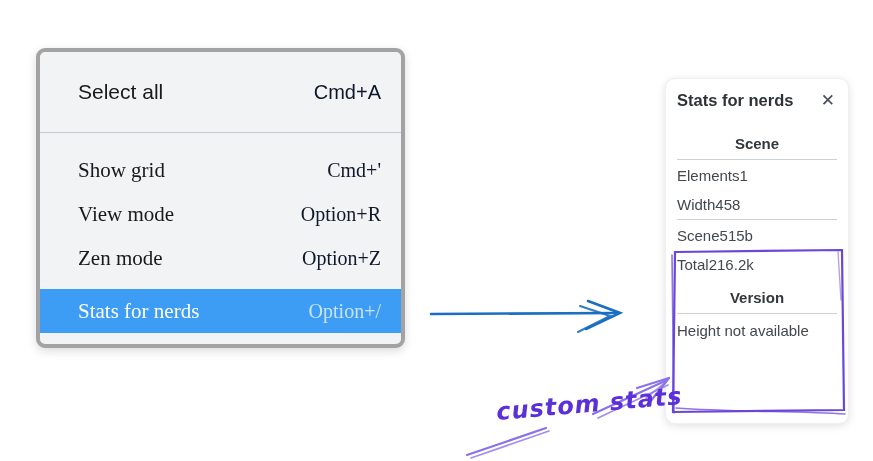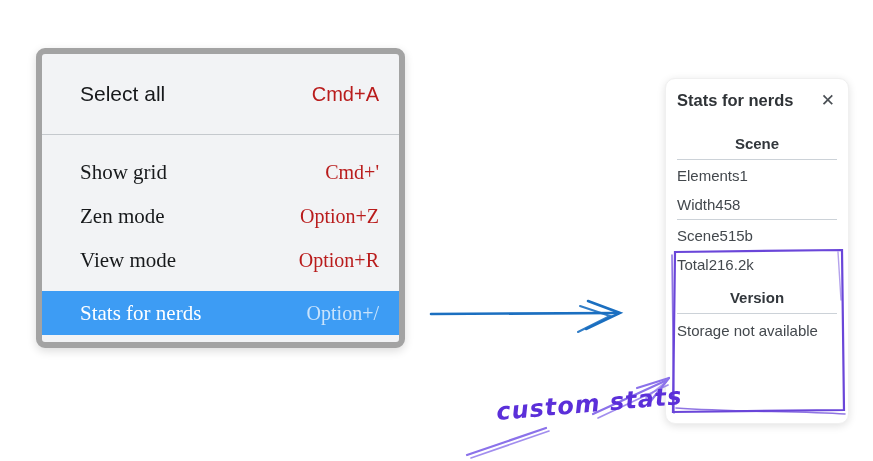--- a/index.html
+++ b/index.html
@@ -12,35 +12,35 @@
     width:873px; height:461px;
     background:#ffffff;
     overflow:hidden;
   }
 
   
   .context-menu {
     position:absolute; left:36px; top:48px;
     width:369px; height:300px;
     background:#f2f3f5;
-    border:6px solid #a3a3a3;
+    border:4px solid #a3a3a3;
     border-radius:9px;
     box-shadow:0 3px 10px rgba(0,0,0,.14);
     display:flex; flex-direction:column;
     overflow:hidden;
   }
   .menu-item {
     display:flex; justify-content:space-between; align-items:center;
     padding:0 20px 0 38px;
     font-size:21px; color:#17191b;
     flex:none;
     cursor:default;
   }
   .menu-item .shortcut {
-    font-size:20px; color:#b91c1c;
+    font-size:20px; color:#0f172a;
   }
   .menu-item.first { height:80px; }
   .menu-divider { height:1px; background:#c5c9cd; flex:none; }
   .menu-group { padding-top:15px; display:flex; flex-direction:column;font-family:Liberation Serif, serif; }
   .menu-item.std { height:44px; }
   .menu-item.selected {
     height:44px; margin-top:9px;
     background:#3d9cf4; color:#ffffff;
   }
   .menu-item.selected .shortcut { color:rgba(255,255,255,.72); }
@@ -102,26 +102,26 @@
       <span>Select all</span>
       <span class="shortcut">Cmd+A</span>
     </div>
     <div class="menu-divider"></div>
     <div class="menu-group">
       <div class="menu-item std">
         <span>Show grid</span>
         <span class="shortcut">Cmd+'</span>
       </div>
       <div class="menu-item std">
+        <span>View mode</span>
+        <span class="shortcut">Option+R</span>
+      </div>
+      <div class="menu-item std">
         <span>Zen mode</span>
         <span class="shortcut">Option+Z</span>
-      </div>
-      <div class="menu-item std">
-        <span>View mode</span>
-        <span class="shortcut">Option+R</span>
       </div>
       <div class="menu-item selected">
         <span>Stats for nerds</span>
         <span class="shortcut">Option+/</span>
       </div>
     </div>
   </div>
 
   <div class="stats-panel">
     <div class="panel-header">
@@ -145,21 +145,21 @@
       <span>Scene</span>
       <span>515b</span>
     </div>
     <div class="stat-row">
       <span>Total</span>
       <span>216.2k</span>
     </div>
 
     <div class="section-heading">Version</div>
     <hr class="section-rule">
-    <div class="version-note">Storage not available</div>
+    <div class="version-note">Height not available</div>
   </div>
 
   <svg class="overlay" viewBox="0 0 873 461">
 
     <g stroke="#1b6fc0" stroke-width="2.6" fill="none" stroke-linecap="round">
       <path d="M431 314 L616 313"></path>
       <path d="M588 301 L620 313 L586 329"></path>
       <path d="M580 306 L610 316 L578 332" stroke-width="2" opacity="0.9"></path>
     </g>
 

